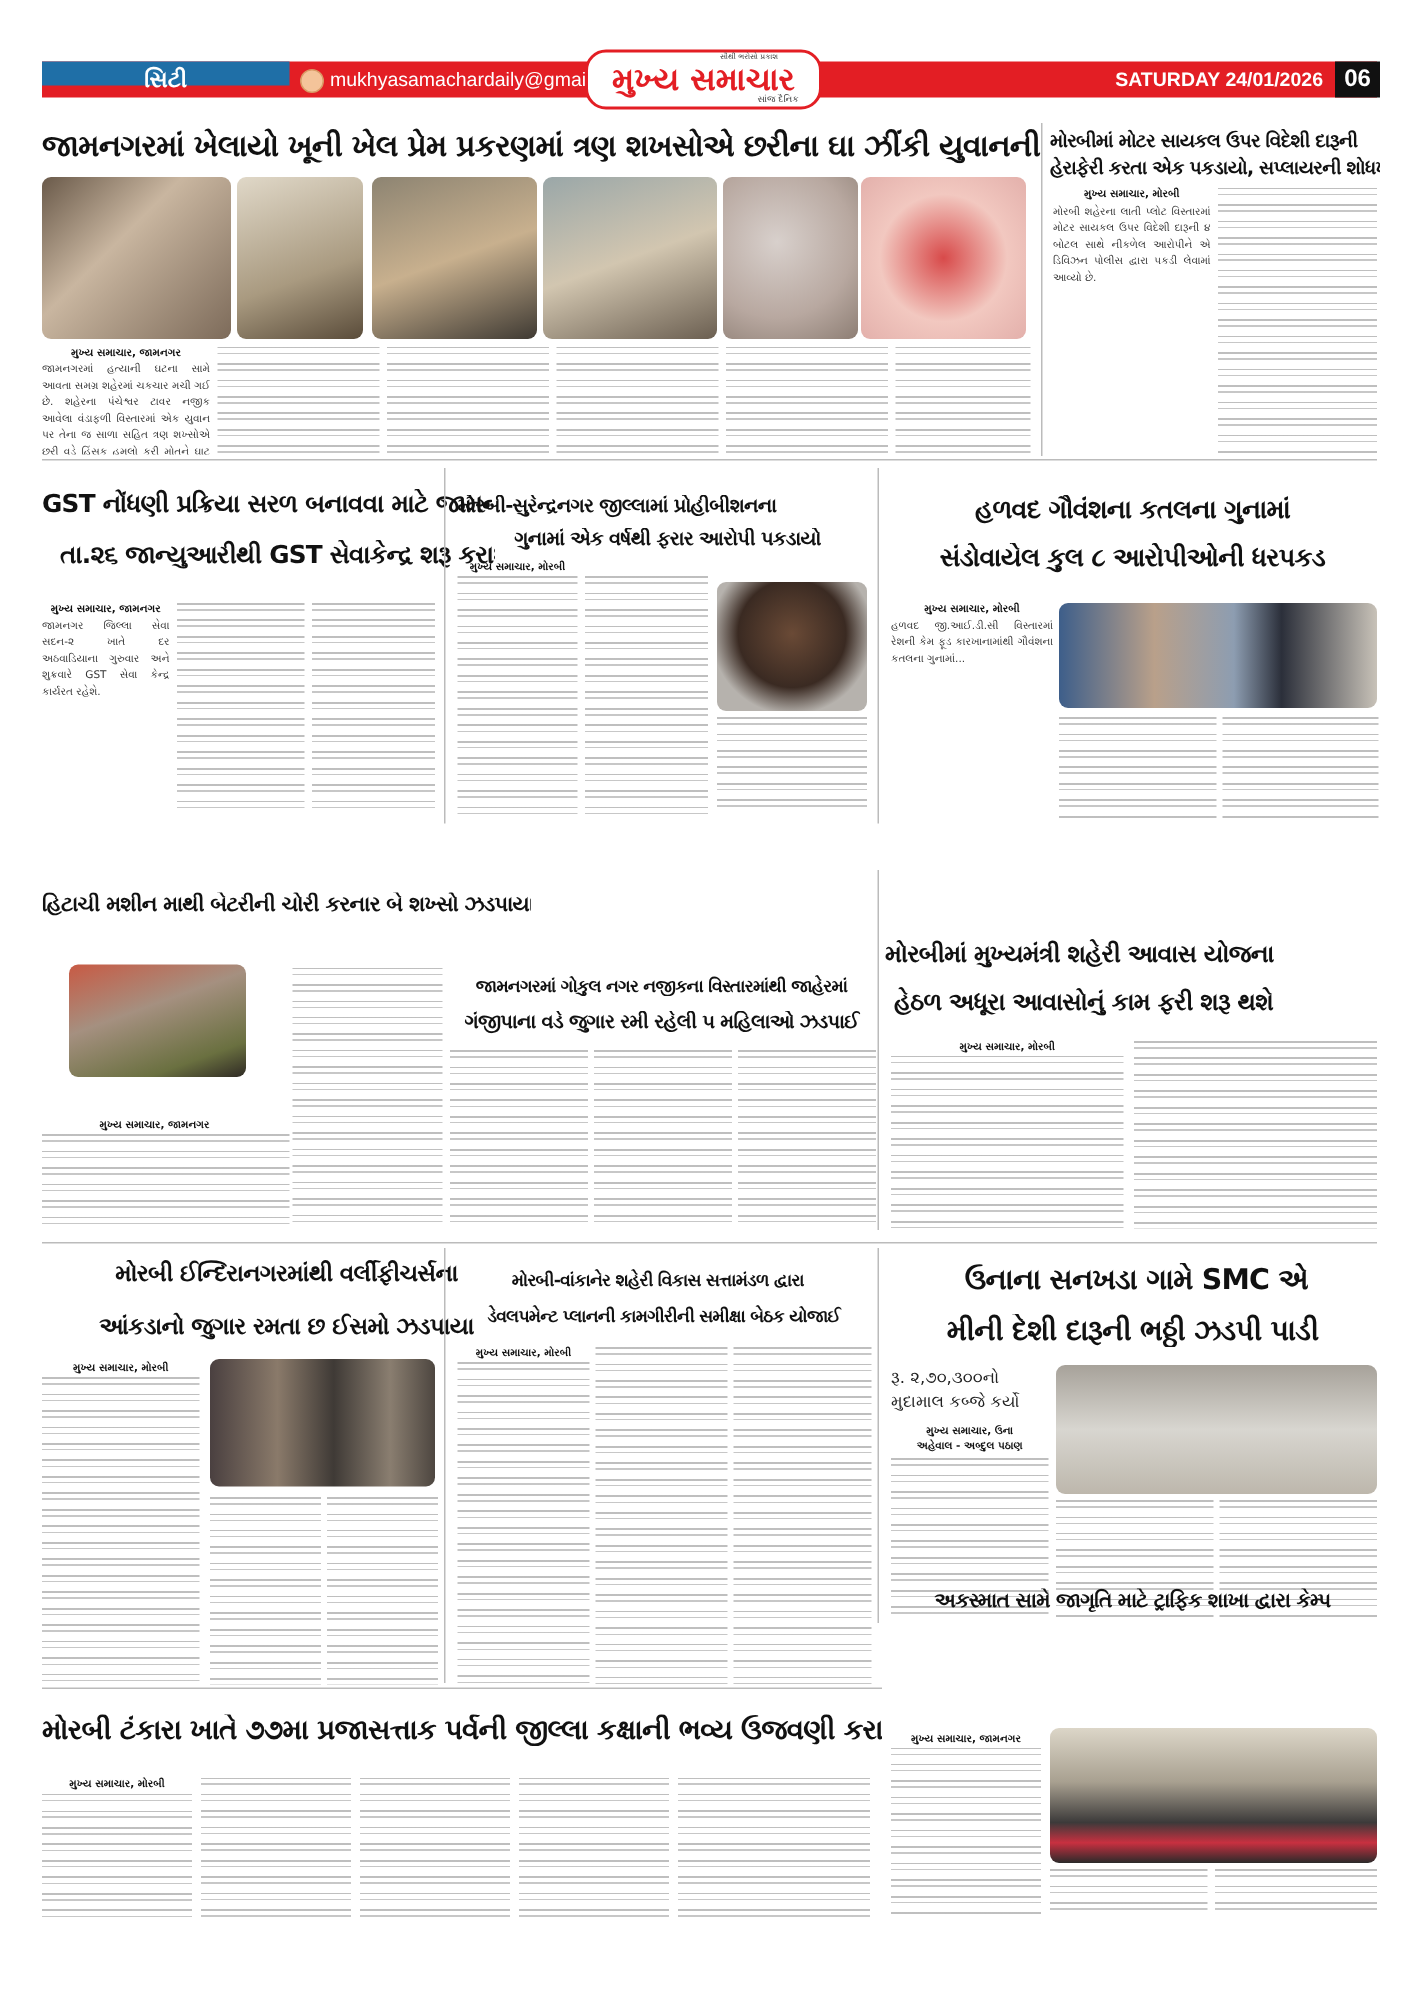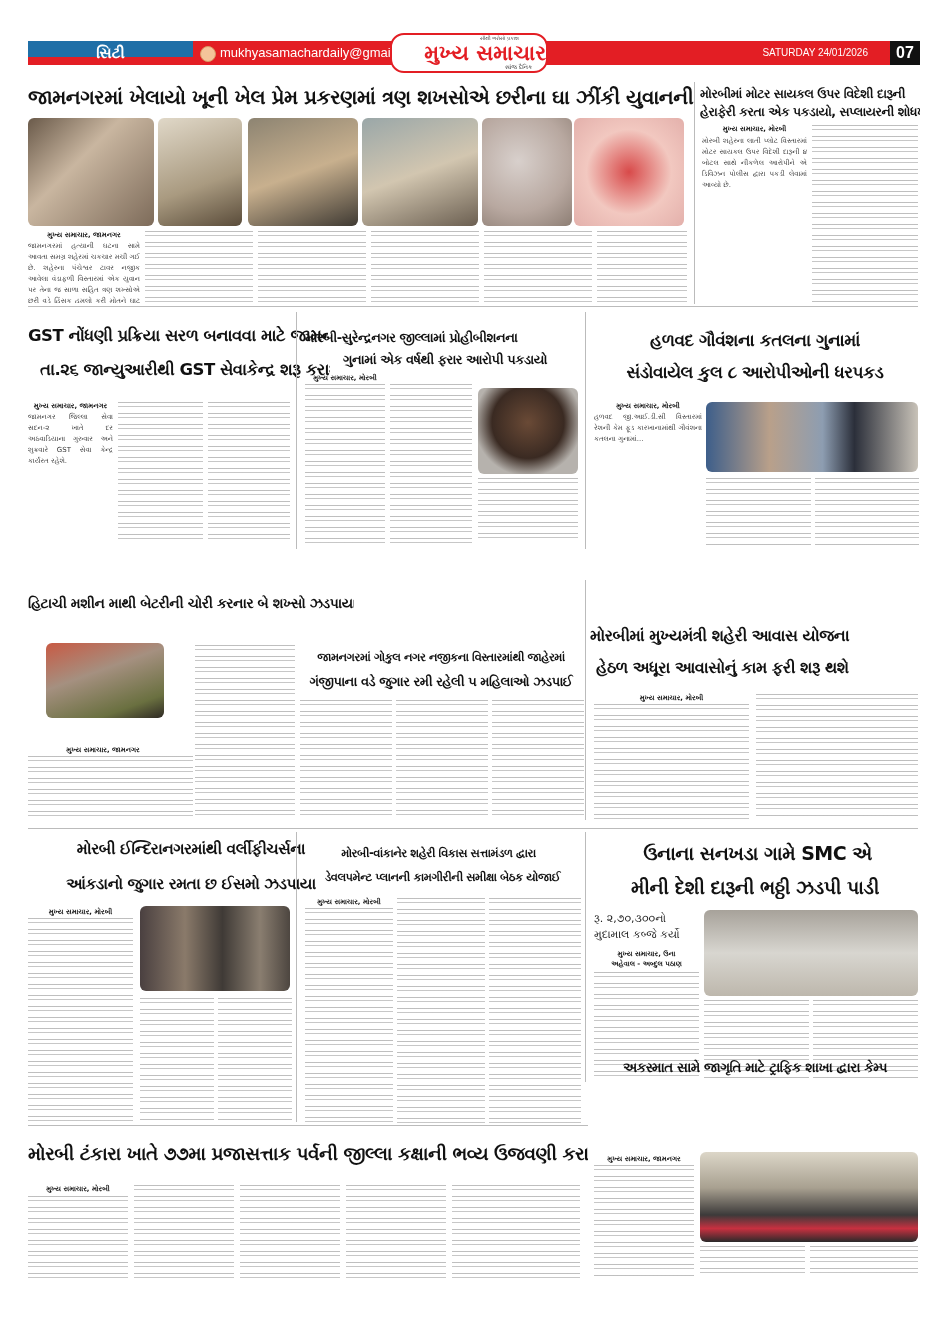--- a/index.html
+++ b/index.html
@@ -3,24 +3,24 @@
 <meta charset="utf-8">
 <style>
   * { box-sizing: border-box; margin: 0; padding: 0; }
   body { width: 945px; height: 1337px; background: #fff; font-family: "DejaVu Sans", sans-serif; color: #222; position: relative; overflow: hidden; }
   .abs { position: absolute; }
   
   .masthead { left: 28px; top: 41px; width: 890px; height: 24px; background: #e31e24; }
   .mh-section { left: 28px; top: 41px; width: 165px; height: 16px; background: #1f6fa7; color: #fff; font-weight: bold; font-size: 15px; line-height: 24px; text-align: center; font-family: "DejaVu Sans", sans-serif; }
   .mh-email { left: 200px; top: 41px; height: 24px; line-height: 24px; color: #fff; font-size: 13px; font-family: "Liberation Sans", sans-serif; }
   .mh-email-icon { display: inline-block; width: 16px; height: 16px; border-radius: 50%; background: #f4c49a; border: 1px solid #d99a66; vertical-align: middle; margin-right: 4px; }
-  .mh-logo { left: 390px; top: 33px; width: 158px; height: 40px; background: #fff; border: 2px solid #e31e24; border-radius: 14px; text-align: right; color: #e31e24; font-weight: bold; font-size: 21px; line-height: 36px; }
+  .mh-logo { left: 390px; top: 33px; width: 158px; height: 40px; background: #fff; border: 2px solid #e31e24; border-radius: 14px; text-align: center; color: #e31e24; font-weight: bold; font-size: 21px; line-height: 36px; }
   .mh-tag-top { left: 480px; top: 35px; font-size: 5px; color: #333; }
   .mh-tag-bottom { left: 505px; top: 63px; font-size: 6px; color: #333; }
-  .mh-date { left: 700px; top: 41px; width: 190px; height: 24px; line-height: 24px; color: #fff; font-weight: normal; font-size: 10px; text-align: right; padding-right: 22px; font-family: "Liberation Sans", sans-serif; }
+  .mh-date { left: 700px; top: 41px; width: 190px; height: 24px; line-height: 24px; color: #fff; font-weight: bold; font-size: 13px; text-align: right; padding-right: 8px; font-family: "Liberation Sans", sans-serif; }
   .mh-page { left: 890px; top: 41px; width: 30px; height: 24px; background: #111; color: #fff; font-weight: bold; font-size: 16px; line-height: 24px; text-align: center; font-family: "Liberation Sans", sans-serif; }
 
   .headline { font-weight: bold; color: #111; letter-spacing: -0.5px; white-space: nowrap; overflow: hidden; font-family: "DejaVu Sans", sans-serif; }
   .byline { font-size: 7px; font-weight: bold; text-align: center; color: #111; }
   .body-text { font-size: 7px; line-height: 11px; color: #333; text-align: justify; }
   .col { position: absolute; overflow: hidden; }
   .photo { position: absolute; border-radius: 6px; overflow: hidden; }
   .vrule { position: absolute; width: 1px; background: #bbb; }
   .hrule { position: absolute; height: 1px; background: #bbb; }
   .fake-lines { background: repeating-linear-gradient(to bottom, #8a8a8a 0px, #8a8a8a 1px, transparent 1px, transparent 4px, #999 4px, #999 5px, transparent 5px, transparent 11px); opacity: 0.55; }
@@ -28,21 +28,21 @@
 </head>
 <body>
 
 <div class="abs masthead"></div>
 <div class="abs mh-section">સિટી</div>
 <div class="abs mh-email"><span class="mh-email-icon"></span><span>mukhyasamachardaily@gmail.com</span></div>
 <div class="abs mh-logo">મુખ્ય સમાચાર</div>
 <div class="abs mh-tag-top">સૌથી ભરોસો પ્રકાશ</div>
 <div class="abs mh-tag-bottom">સાંજ દૈનિક</div>
 <div class="abs mh-date">SATURDAY 24/01/2026</div>
-<div class="abs mh-page">07</div>
+<div class="abs mh-page">06</div>
 
 <div class="abs headline" style="left:28px;top:85px;width:670px;font-size:20px;">જામનગરમાં ખેલાયો ખૂની ખેલ પ્રેમ પ્રકરણમાં ત્રણ શખસોએ છરીના ઘા ઝીંકી યુવાનની હત્યા કરી</div>
 <div class="photo" style="left:28px;top:118px;width:126px;height:108px;background:linear-gradient(135deg,#6a5a4a,#c9b6a0 40%,#7d6b5a);"></div>
 <div class="photo" style="left:158px;top:118px;width:84px;height:108px;background:linear-gradient(160deg,#e0d8c8,#a99a80 60%,#5a4c3a);"></div>
 <div class="photo" style="left:248px;top:118px;width:110px;height:108px;background:linear-gradient(160deg,#8d8472,#c8b08e 50%,#3f3a33);"></div>
 <div class="photo" style="left:362px;top:118px;width:116px;height:108px;background:linear-gradient(160deg,#9aa7a8,#d2c6b0 50%,#6b5f51);"></div>
 <div class="photo" style="left:482px;top:118px;width:90px;height:108px;background:radial-gradient(circle at 40% 40%,#d8d0cc,#b8a8a0 60%,#8d7e74);"></div>
 <div class="photo" style="left:574px;top:118px;width:110px;height:108px;background:radial-gradient(circle at 50% 50%,#d84a4a,#f2c8c0 55%,#e3b0ab);"></div>
 <div class="abs byline" style="left:28px;top:231px;width:112px;">મુખ્ય સમાચાર, જામનગર</div>
 <div class="col body-text" style="left:28px;top:241px;width:112px;height:62px;">જામનગરમાં હત્યાની ઘટના સામે આવતા સમગ્ર શહેરમાં ચકચાર મચી ગઈ છે. શહેરના પંચેશ્વર ટાવર નજીક આવેલા વંડાફળી વિસ્તારમાં એક યુવાન પર તેના જ સાળા સહિત ત્રણ શખ્સોએ છરી વડે હિંસક હુમલો કરી મોતને ઘાટ ઉતારી દીધો છે.</div>

